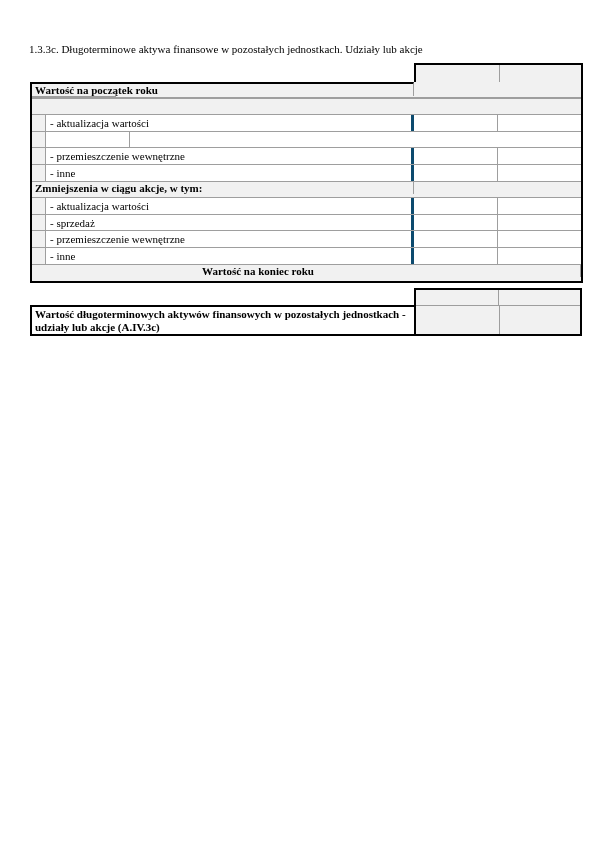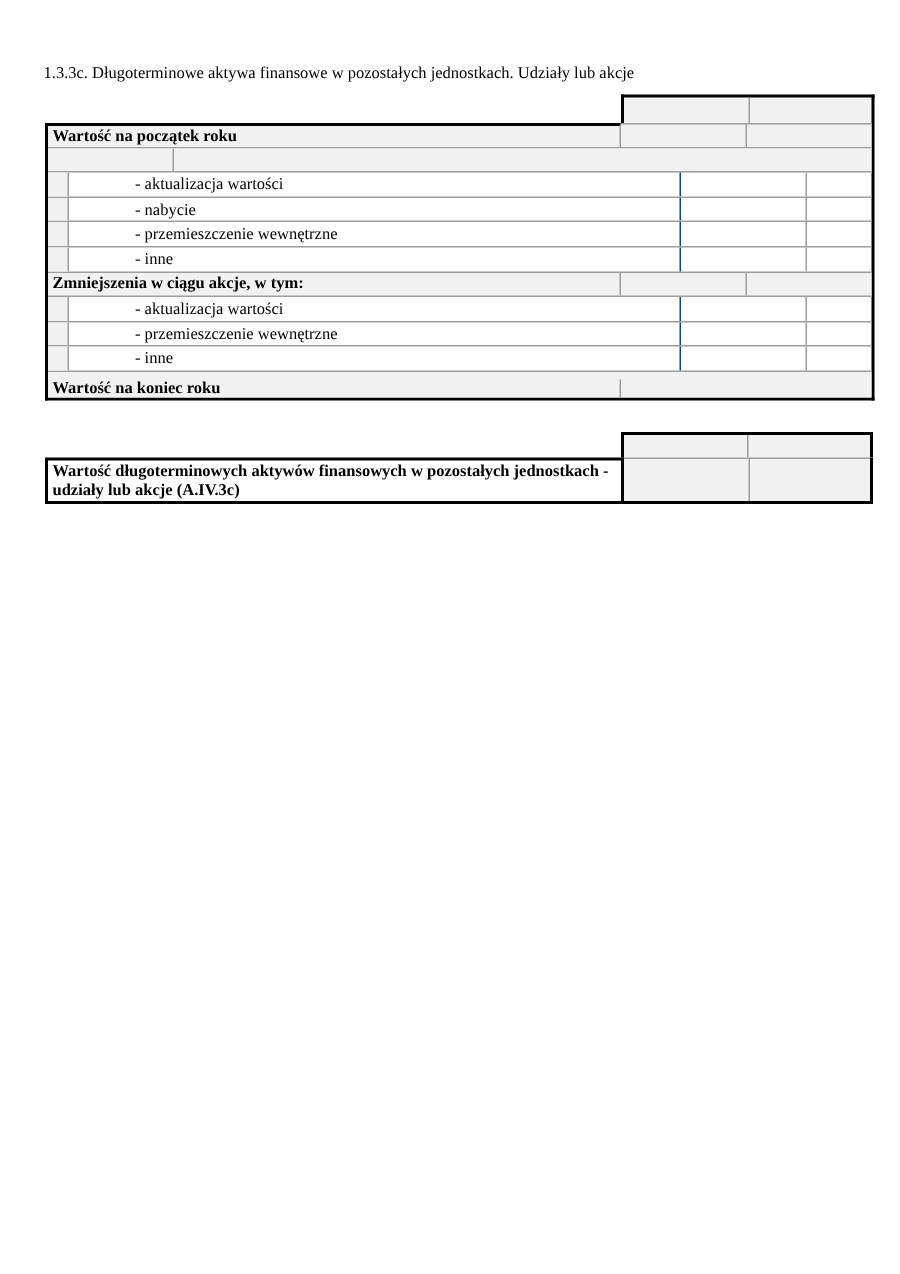--- a/index.html
+++ b/index.html
@@ -63,27 +63,26 @@
     font-weight: bold;
     padding-left: 3px;
   }
   .cell.indent {
     width: 14px;
     border-right: 1px solid #9e9e9e;
     background: #f1f1f1;
   }
   .cell.sub-label {
     width: 368px;
-    border-right: 1px solid #0c4a6e;
+    border-right: 3px solid #0c4a6e;
     padding-left: 4px;
-    margin-left: 40px;
   }
   .cell.v1 { width: 84px; border-right: 1px solid #9e9e9e; }
   .cell.v2 { flex: 1; }
-  .row.section { background: #f1f1f1; }
+  .row.section { background: #f1f1f1; flex-direction: column; }
   
   .t1-body .row:first-child .sect-label { border-top: 2px solid #000; }
   .t1-body .row:first-child .v1,
   .t1-body .row:first-child .v2 { border-top: 1px solid #9e9e9e; }
 
   
   .t2 { position: absolute; left: 30px; top: 288px; width: 552px; }
   .t2-head {
     position: absolute; left: 384px; top: 0; width: 168px; height: 17px;
     box-sizing: border-box;
@@ -150,21 +149,20 @@
 
       <div class="row">
         <div class="cell indent"></div>
         <div class="cell sub-label">- aktualizacja wartości</div>
         <div class="cell v1"></div>
         <div class="cell v2"></div>
       </div>
 
       <div class="row">
         <div class="cell indent"></div>
-        <div class="cell sub-label">- nabycie</div>
         <div class="cell v1"></div>
         <div class="cell v2"></div>
       </div>
 
       <div class="row">
         <div class="cell indent"></div>
         <div class="cell sub-label">- przemieszczenie wewnętrzne</div>
         <div class="cell v1"></div>
         <div class="cell v2"></div>
       </div>
@@ -182,20 +180,26 @@
         <div class="cell v2"></div>
       </div>
 
       <div class="row">
         <div class="cell indent"></div>
         <div class="cell sub-label">- aktualizacja wartości</div>
         <div class="cell v1"></div>
         <div class="cell v2"></div>
       </div>
 
+      <div class="row">
+        <div class="cell indent"></div>
+        <div class="cell sub-label">- sprzedaż</div>
+        <div class="cell v1"></div>
+        <div class="cell v2"></div>
+      </div>
 
       <div class="row">
         <div class="cell indent"></div>
         <div class="cell sub-label">- przemieszczenie wewnętrzne</div>
         <div class="cell v1"></div>
         <div class="cell v2"></div>
       </div>
 
       <div class="row">
         <div class="cell indent"></div>

